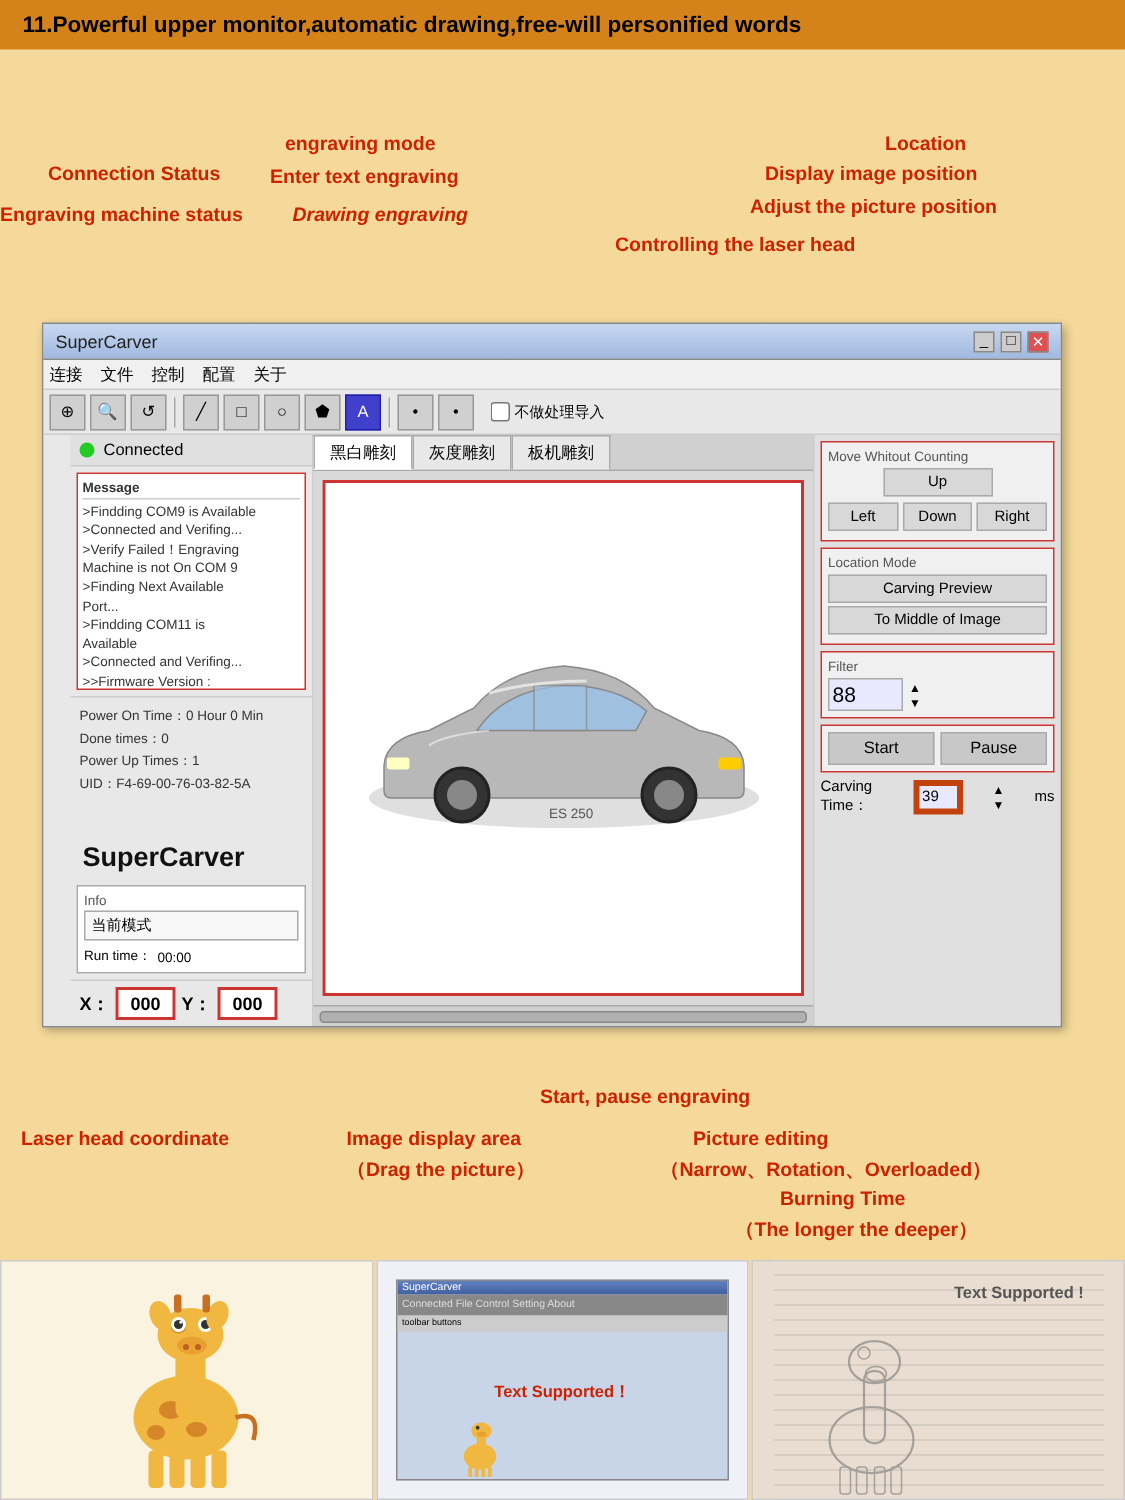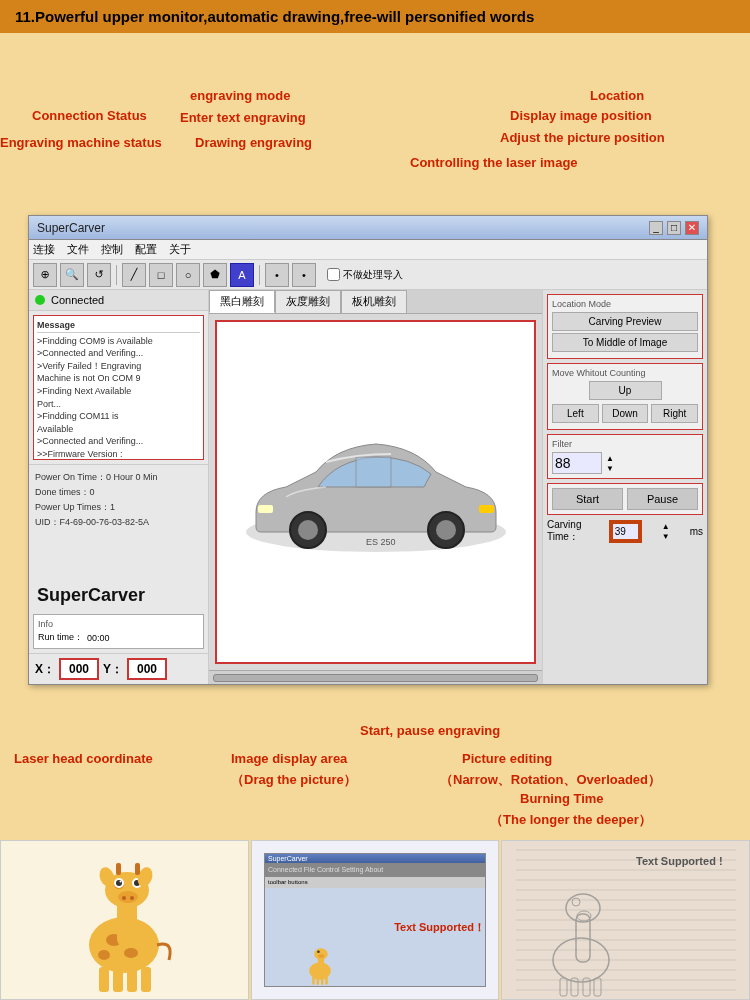--- a/index.html
+++ b/index.html
@@ -132,20 +132,21 @@
       height: calc(100% - 74px);
     }
 
     
     .left-panel {
       width: 180px;
       background: #e8e8e8;
       border-right: 1px solid #ccc;
       display: flex;
       flex-direction: column;
+      padding-left: 18px;
     }
 
     
     .connection-status {
       padding: 4px 6px;
       background: #e0e0e0;
       border-bottom: 1px solid #ccc;
       display: flex;
       align-items: center;
       gap: 6px;
@@ -415,44 +416,44 @@
       background: linear-gradient(to bottom, #6080c0, #4060a0);
       color: white;
       padding: 1px 3px;
       font-size: 7px;
     }
     .screenshot-text {
       color: #cc2200;
       font-size: 11px;
       font-weight: bold;
       margin-top: 32px;
-      text-align: right;
+      text-align: center;
     }
 
     
     .fabric-img {
       background: #e8ddd0;
     }
   </style>
 </head>
 <body>
 
 <div class="top-banner">11.Powerful upper monitor,automatic drawing,free-will personified words</div>
 
 <div class="label" style="top:108px; left:32px;">Connection Status</div>
 
 <div class="label" style="top:135px; left:0px;">Engraving machine status</div>
 
 <div class="label" style="top:88px; left:190px;">engraving mode</div>
 
 <div class="label" style="top:110px; left:180px;">Enter text engraving</div>
 
-<div class="label" style="top:135px; left:195px;">Drawing engraving</div>
-
-<div class="label" style="top:155px; left:410px;">Controlling the laser image</div>
+<div class="label" style="top:135px; left:195px;font-style:italic;">Drawing engraving</div>
+
+<div class="label" style="top:155px; left:410px;">Controlling the laser head</div>
 
 <div class="label" style="top:88px; left:590px;">Location</div>
 
 <div class="label" style="top:108px; left:510px;">Display image position</div>
 
 <div class="label" style="top:130px; left:500px;">Adjust the picture position</div>
 
 <div class="software-window">
 
   <div class="title-bar">
@@ -519,20 +520,21 @@
         <div class="info-row">Power On Time：0 Hour 0 Min</div>
         <div class="info-row">Done times：0</div>
         <div class="info-row">Power Up Times：1</div>
         <div class="info-row">UID：F4-69-00-76-03-82-5A</div>
       </div>
 
       <div class="brand-name">SuperCarver</div>
 
       <div class="info-box">
         <div class="info-label">Info</div>
+        <div class="info-value-box">当前模式</div>
         <div style="display:flex;align-items:center;gap:4px;font-size:9px;">
           <span>Run time：</span>
           <span>00:00</span>
         </div>
       </div>
 
       <div class="coord-bar">
         <span>X：</span>
         <div class="coord-box">000</div>
         <span>Y：</span>
@@ -575,37 +577,37 @@
         </svg>
       </div>
 
       <div class="scroll-area">
         <div class="scroll-bar"></div>
       </div>
 
     </div>
 
     <div class="right-panel">
-
-      <div class="right-section">
-        <div class="section-title">Location Mode</div>
-        <button class="section-btn">Carving Preview</button>
-        <button class="section-btn">To Middle of Image</button>
-      </div>
 
       <div class="right-section">
         <div class="section-title">Move Whitout Counting</div>
         <div style="display:flex;justify-content:center;margin-bottom:2px;">
           <button class="section-btn" style="width:50%;">Up</button>
         </div>
         <div class="btn-row">
           <button class="section-btn">Left</button>
           <button class="section-btn">Down</button>
           <button class="section-btn">Right</button>
         </div>
+      </div>
+
+      <div class="right-section">
+        <div class="section-title">Location Mode</div>
+        <button class="section-btn">Carving Preview</button>
+        <button class="section-btn">To Middle of Image</button>
       </div>
 
       <div class="right-section">
         <div class="section-title">Filter</div>
         <div class="filter-row">
           <input class="filter-input" type="text" value="88" style="">
           <div style="display:flex;flex-direction:column;gap:1px;">
             <span style="font-size:8px;cursor:pointer;">▲</span>
             <span style="font-size:8px;cursor:pointer;">▼</span>
           </div>

